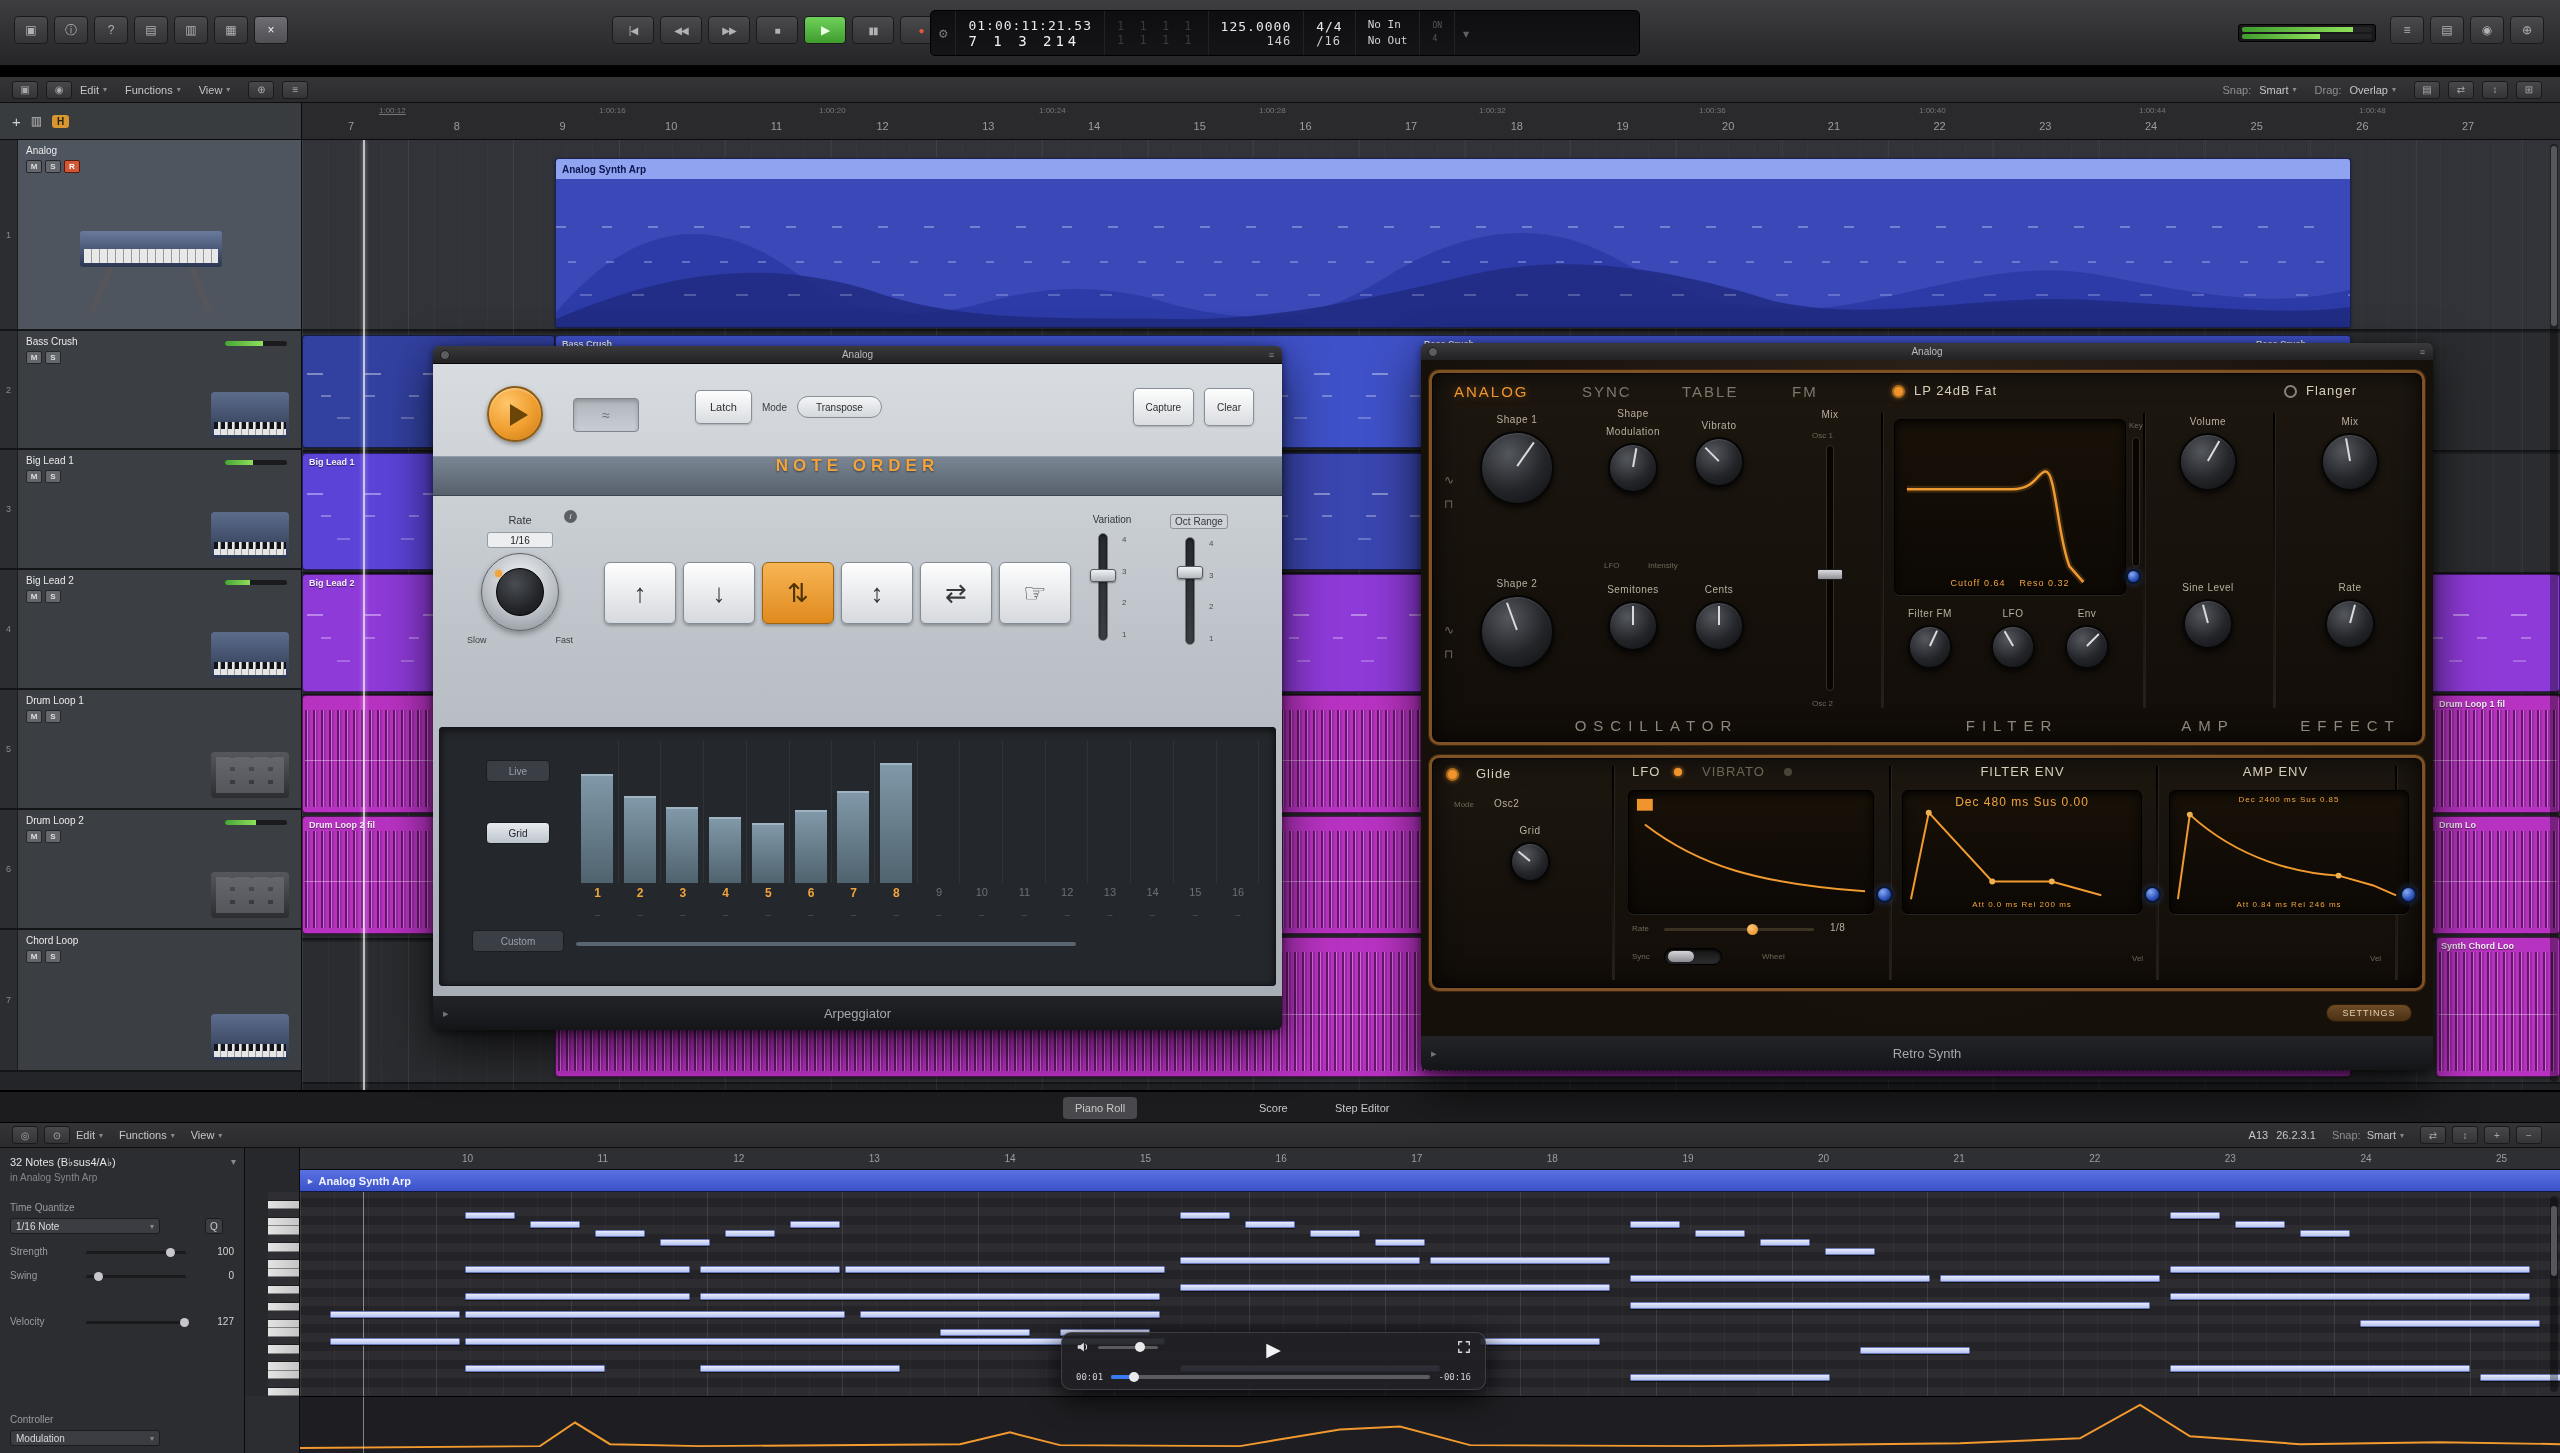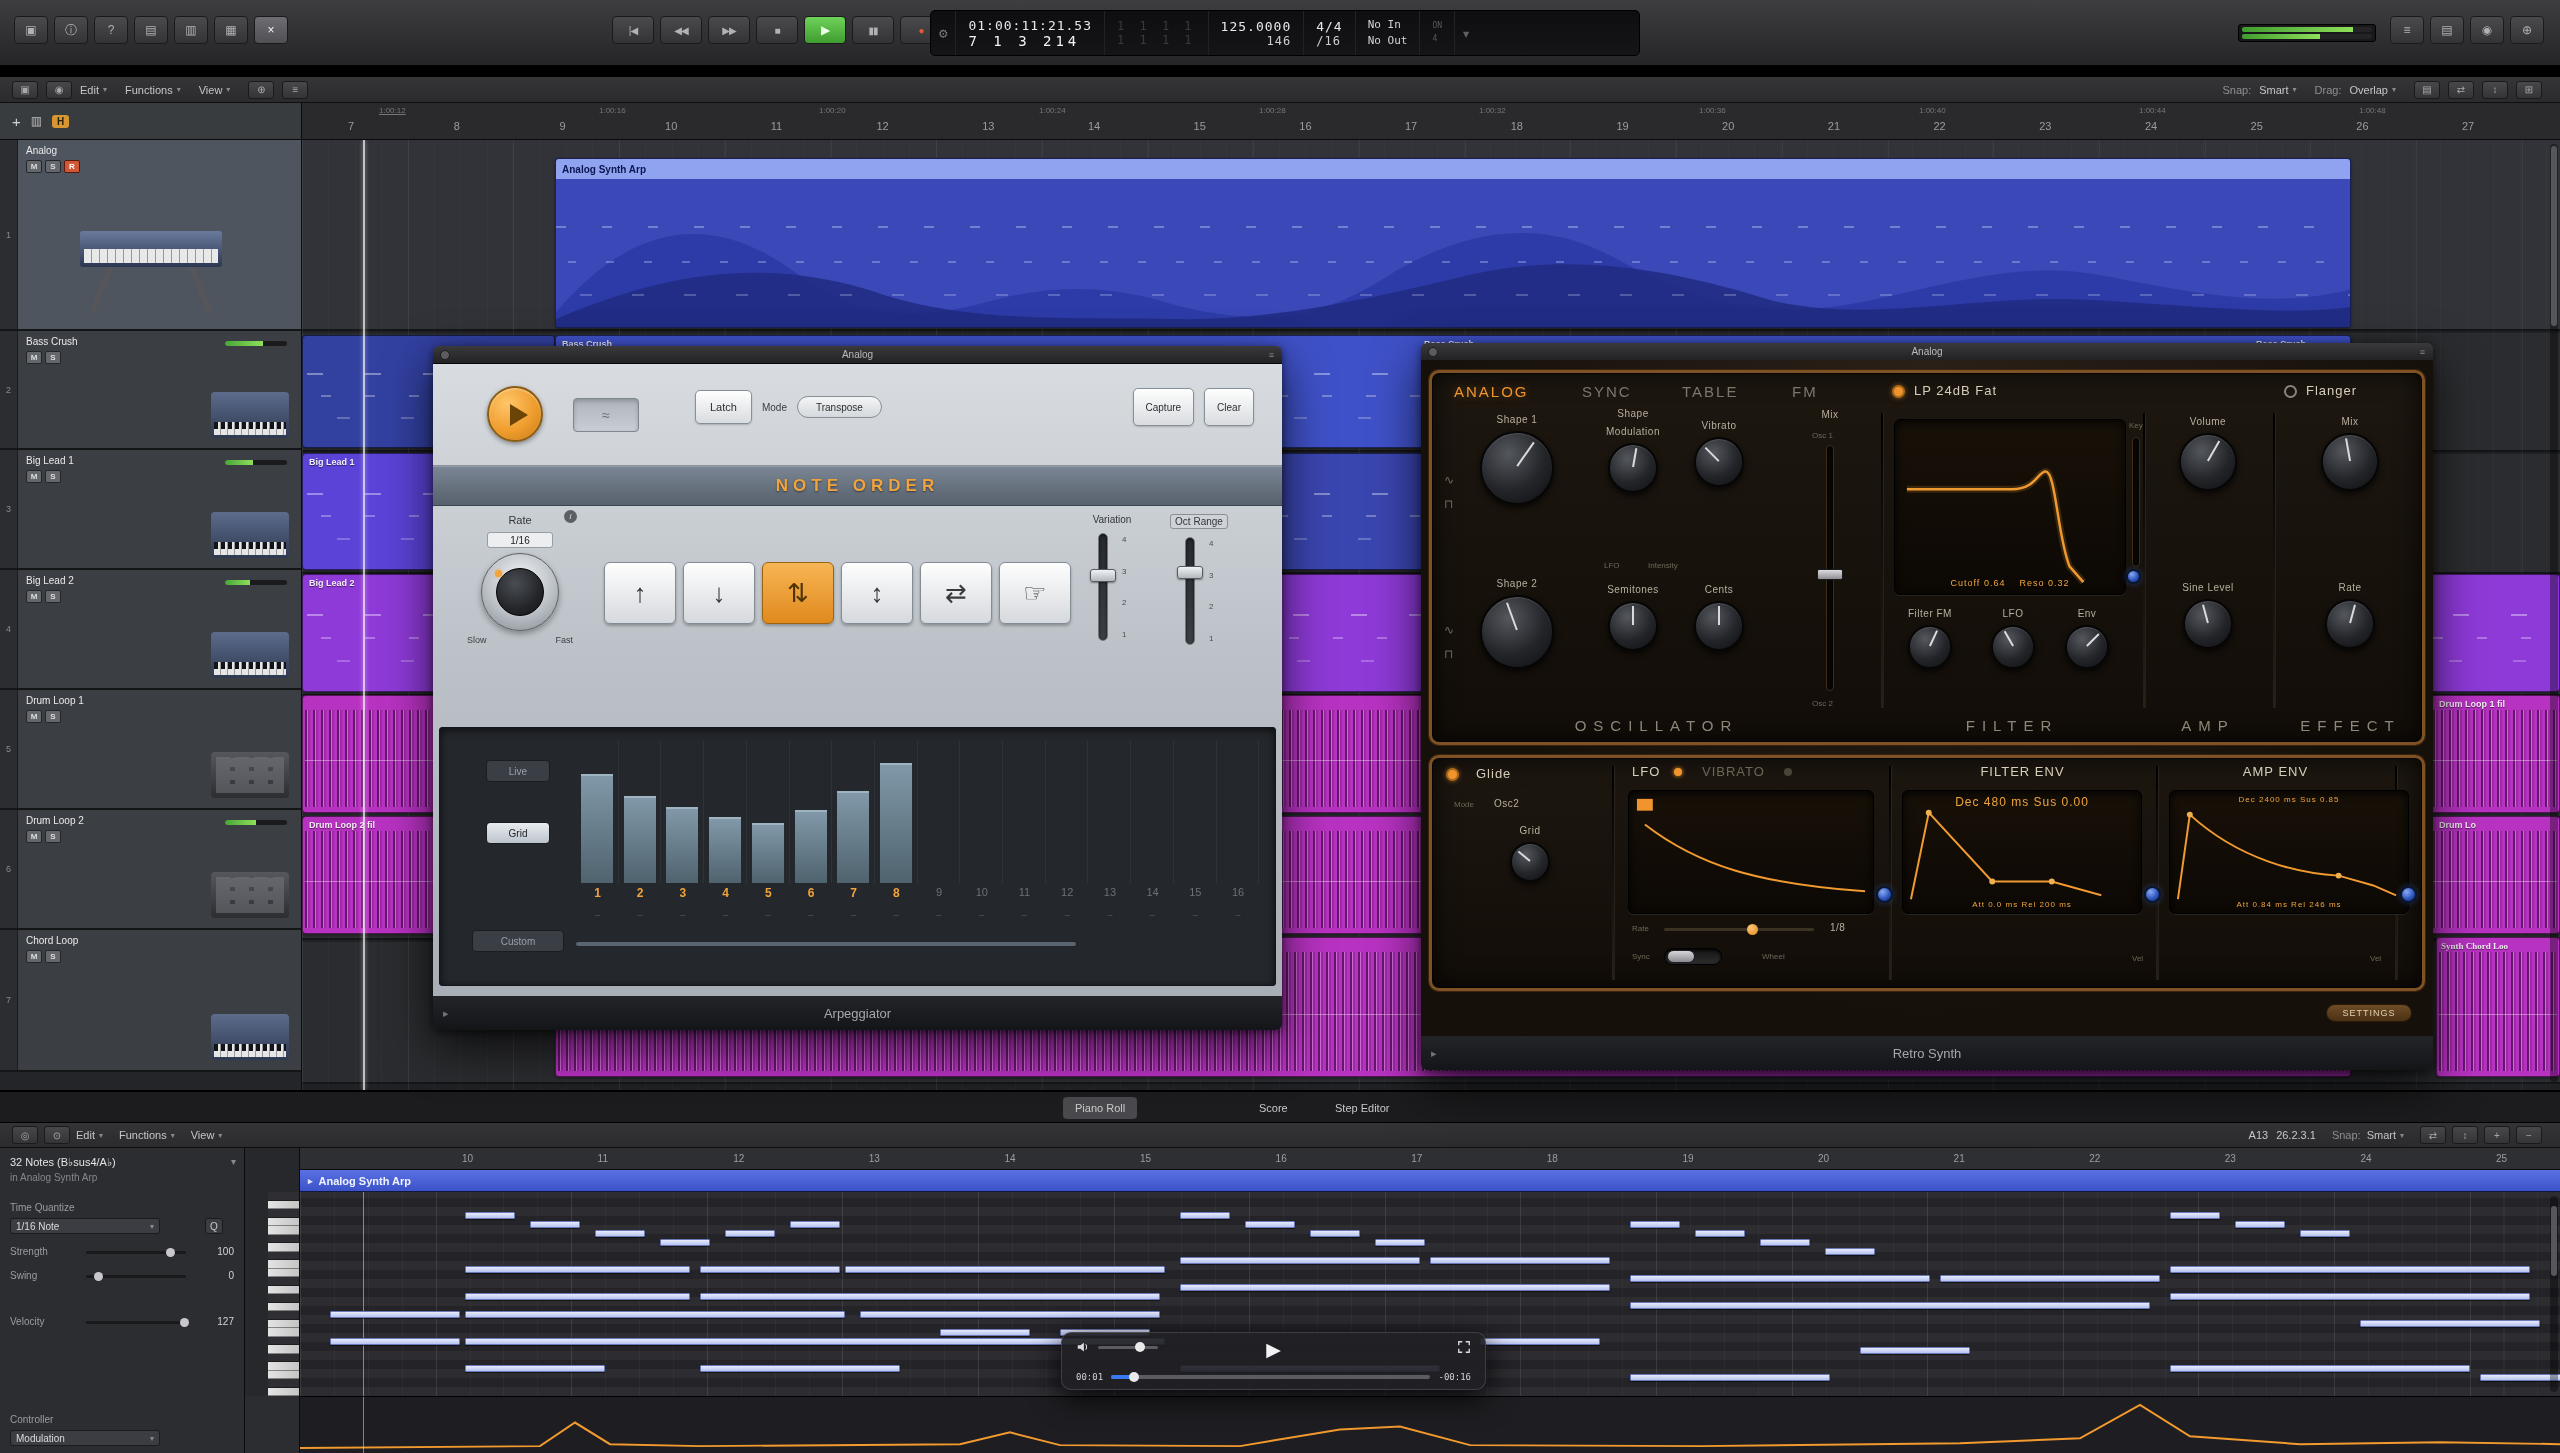--- a/index.html
+++ b/index.html
@@ -93,21 +93,21 @@
 .arp-header{position:absolute;left:0;top:0;width:100%;height:102px;border-bottom:1px solid #8a9097}
 .arp-play{position:absolute;left:54px;top:22px;width:56px;height:56px;border-radius:50%;background:radial-gradient(circle at 35% 30%,#ffc66a,#ef9d2e 55%,#c97b16);border:2px solid #8a5c14;box-shadow:0 2px 5px rgba(0,0,0,.4),inset 0 1px 2px #fff8}
 .arp-play .tri{position:absolute;left:21px;top:16px;width:0;height:0;border-left:18px solid #6b4408;border-top:11px solid transparent;border-bottom:11px solid transparent}
 .arp-screen{position:absolute;left:140px;top:34px;width:66px;height:34px;background:linear-gradient(#aeb4ba,#c8ced4);border:1px solid #7e868e;border-radius:4px;box-shadow:inset 0 2px 4px #0003;color:#66707a;display:flex;align-items:center;justify-content:center;font-size:14px}
 .arp-group{position:absolute;left:262px;top:26px;display:flex;align-items:center;gap:10px}
 .arp-btn{height:34px;padding:0 14px;background:linear-gradient(#fefefe,#d9dce0);border:1px solid #878f97;border-radius:5px;font-size:11px;color:#2e2e30;box-shadow:0 1px 2px #0003}
 .arp-btn.sm{height:38px;font-size:10px;padding:0 12px}
 .arp-mode-label{font-size:10px;color:#3c3c40}
 .arp-pill{height:22px;padding:0 18px;background:linear-gradient(#f4f5f7,#d4d8dc);border:1px solid #878f97;border-radius:11px;font-size:10px;color:#2e2e30}
 .arp-right{position:absolute;right:28px;top:24px;display:flex;gap:10px}
-.arp-noteorder{position:absolute;left:0;top:102px;width:100%;height:40px;background:linear-gradient(#7b8694,#57616d);display:flex;align-items:center;justify-content:center;border-bottom:1px solid #3c444e;box-shadow:inset 0 1px 0 #ffffff30}
+.arp-noteorder{position:absolute;left:0;top:92px;width:100%;height:40px;background:linear-gradient(#7b8694,#57616d);display:flex;align-items:flex-start;justify-content:center;border-bottom:1px solid #3c444e;box-shadow:inset 0 1px 0 #ffffff30}
 .arp-noteorder span{font-size:17px;font-weight:bold;letter-spacing:5px;color:#f2a43c;text-shadow:0 1px 2px rgba(0,0,0,.5)}
 .arp-controls{position:absolute;left:0;top:142px;width:100%;height:185px}
 .arp-rate{position:absolute;left:26px;top:4px;width:122px;text-align:center}
 .arp-rate .lbl{font-size:11px;color:#33363a}
 .info-badge{position:absolute;right:4px;top:0;width:13px;height:13px;border-radius:50%;background:#5c6066;color:#eaeaec;font-size:8px;font-style:italic;display:flex;align-items:center;justify-content:center}
 .rate-box{margin:4px auto 2px;width:66px;height:16px;background:#eceef0;border:1px solid #949ca4;border-radius:3px;font-size:10px;color:#222;display:flex;align-items:center;justify-content:center}
 .knob-lg{position:relative;margin:5px auto 0;width:78px;height:78px;border-radius:50%;background:radial-gradient(circle at 50% 35%,#f4f6f8,#bcc1c7 55%,#83898f);border:1px solid #5c6268;box-shadow:0 3px 6px #0005}
 .knob-lg .cap{position:absolute;inset:14px;border-radius:50%;background:radial-gradient(circle at 40% 32%,#4a4e54,#232529 60%,#121316);border:1px solid #000}
 .knob-lg .dot{position:absolute;left:13px;top:16px;width:7px;height:7px;border-radius:50%;background:#f2a43c;box-shadow:0 0 3px #f2a43c}
 .slowfast{display:flex;justify-content:space-between;margin-top:4px;font-size:9px;color:#3c3f44;padding:0 8px}
@@ -473,21 +473,21 @@
         <span class="region-label" style="left: 2136px;">Drum Loop 1 fil</span>
       </div>
       <div class="region" style="left: 0px; top: 676px; width: 2258px; height: 118px; background: rgb(184, 50, 194);">
         <div class="wave-layer"></div>
         <span class="region-label" style="left: 6px;">Drum Loop 2 fil</span>
         <span class="region-label" style="left: 2136px;">Drum Lo</span>
       </div>
       <div class="region" style="left: 253px; top: 797px; width: 1796px; height: 140px; background: rgb(184, 50, 194);">
         <div class="wave-layer"></div>
       </div>
-      <div class="region" style="left: 2134px; top: 797px; width: 124px; height: 140px; background: rgb(184, 50, 194); font-family: Liberation Serif, serif;">
+      <div class="region" style="left: 2134px; top: 797px; width: 124px; height: 140px; background: rgb(184, 50, 194);">
         <div class="wave-layer"></div>
         <span class="region-label" style="left: 4px;">Synth Chord Loo</span>
       </div>
     </div>
   <div id="playhead"></div>
   <div class="vscroll">
       <i></i>
     </div>
 </div>
 

